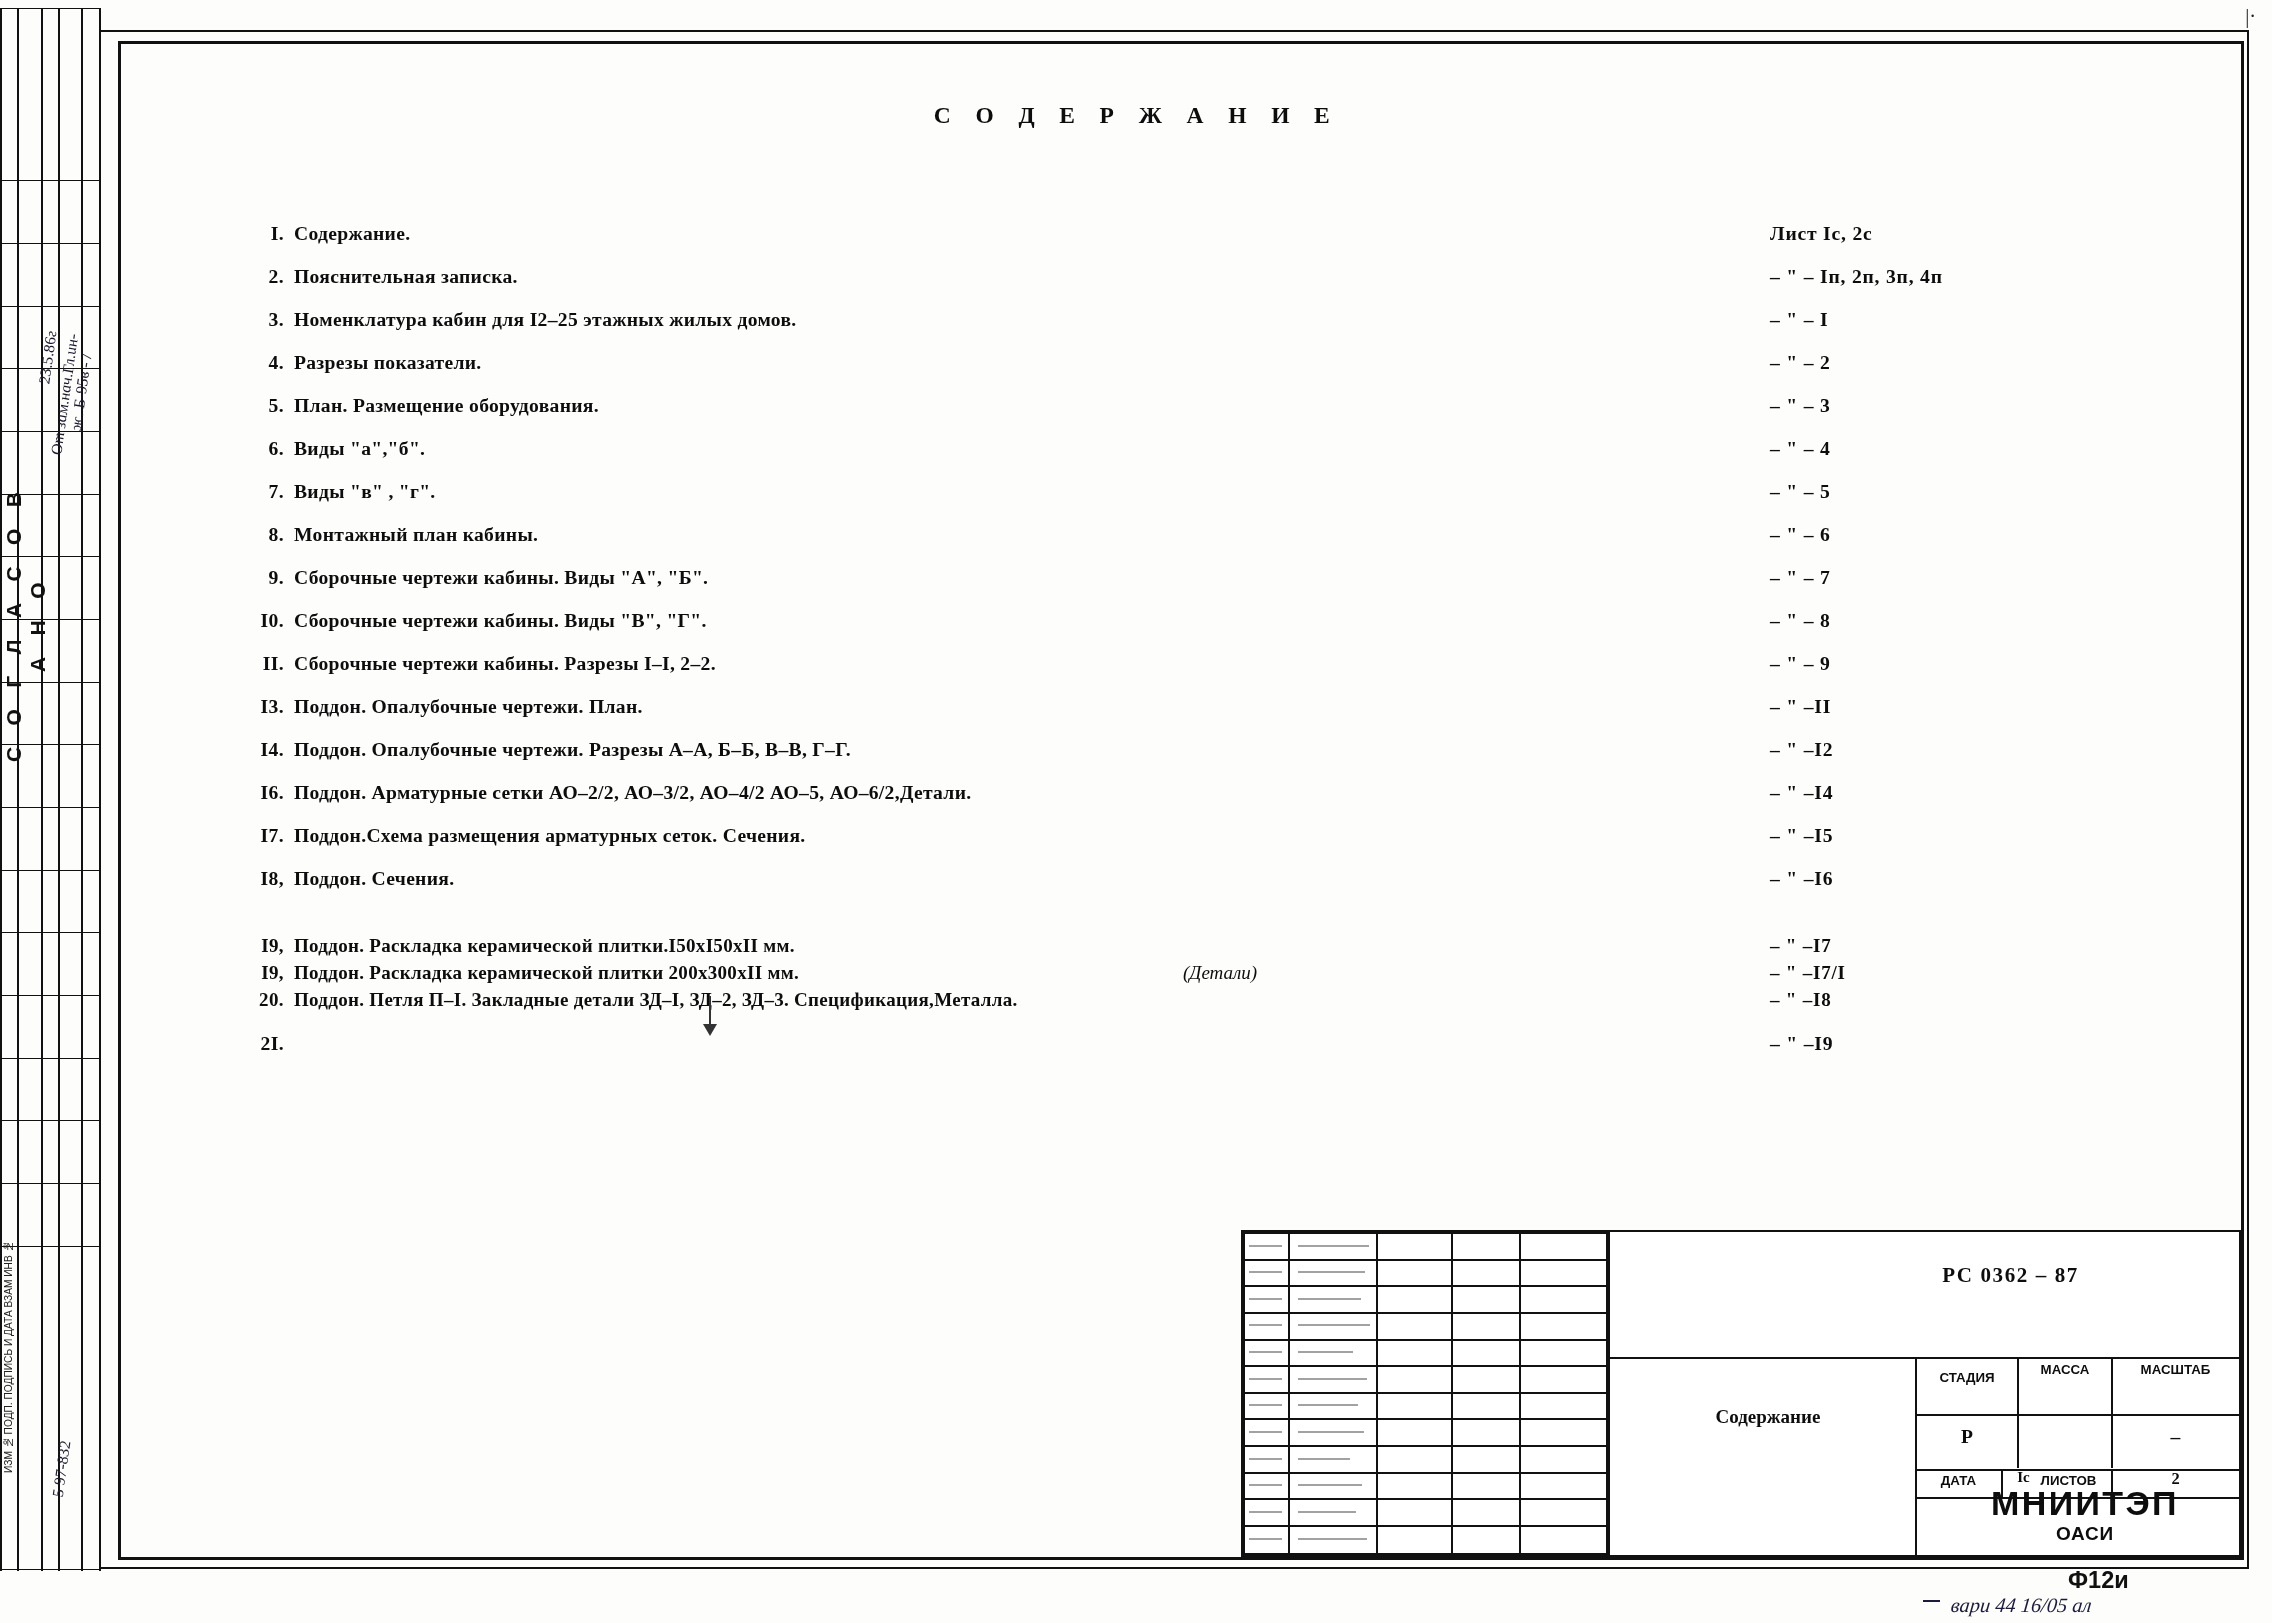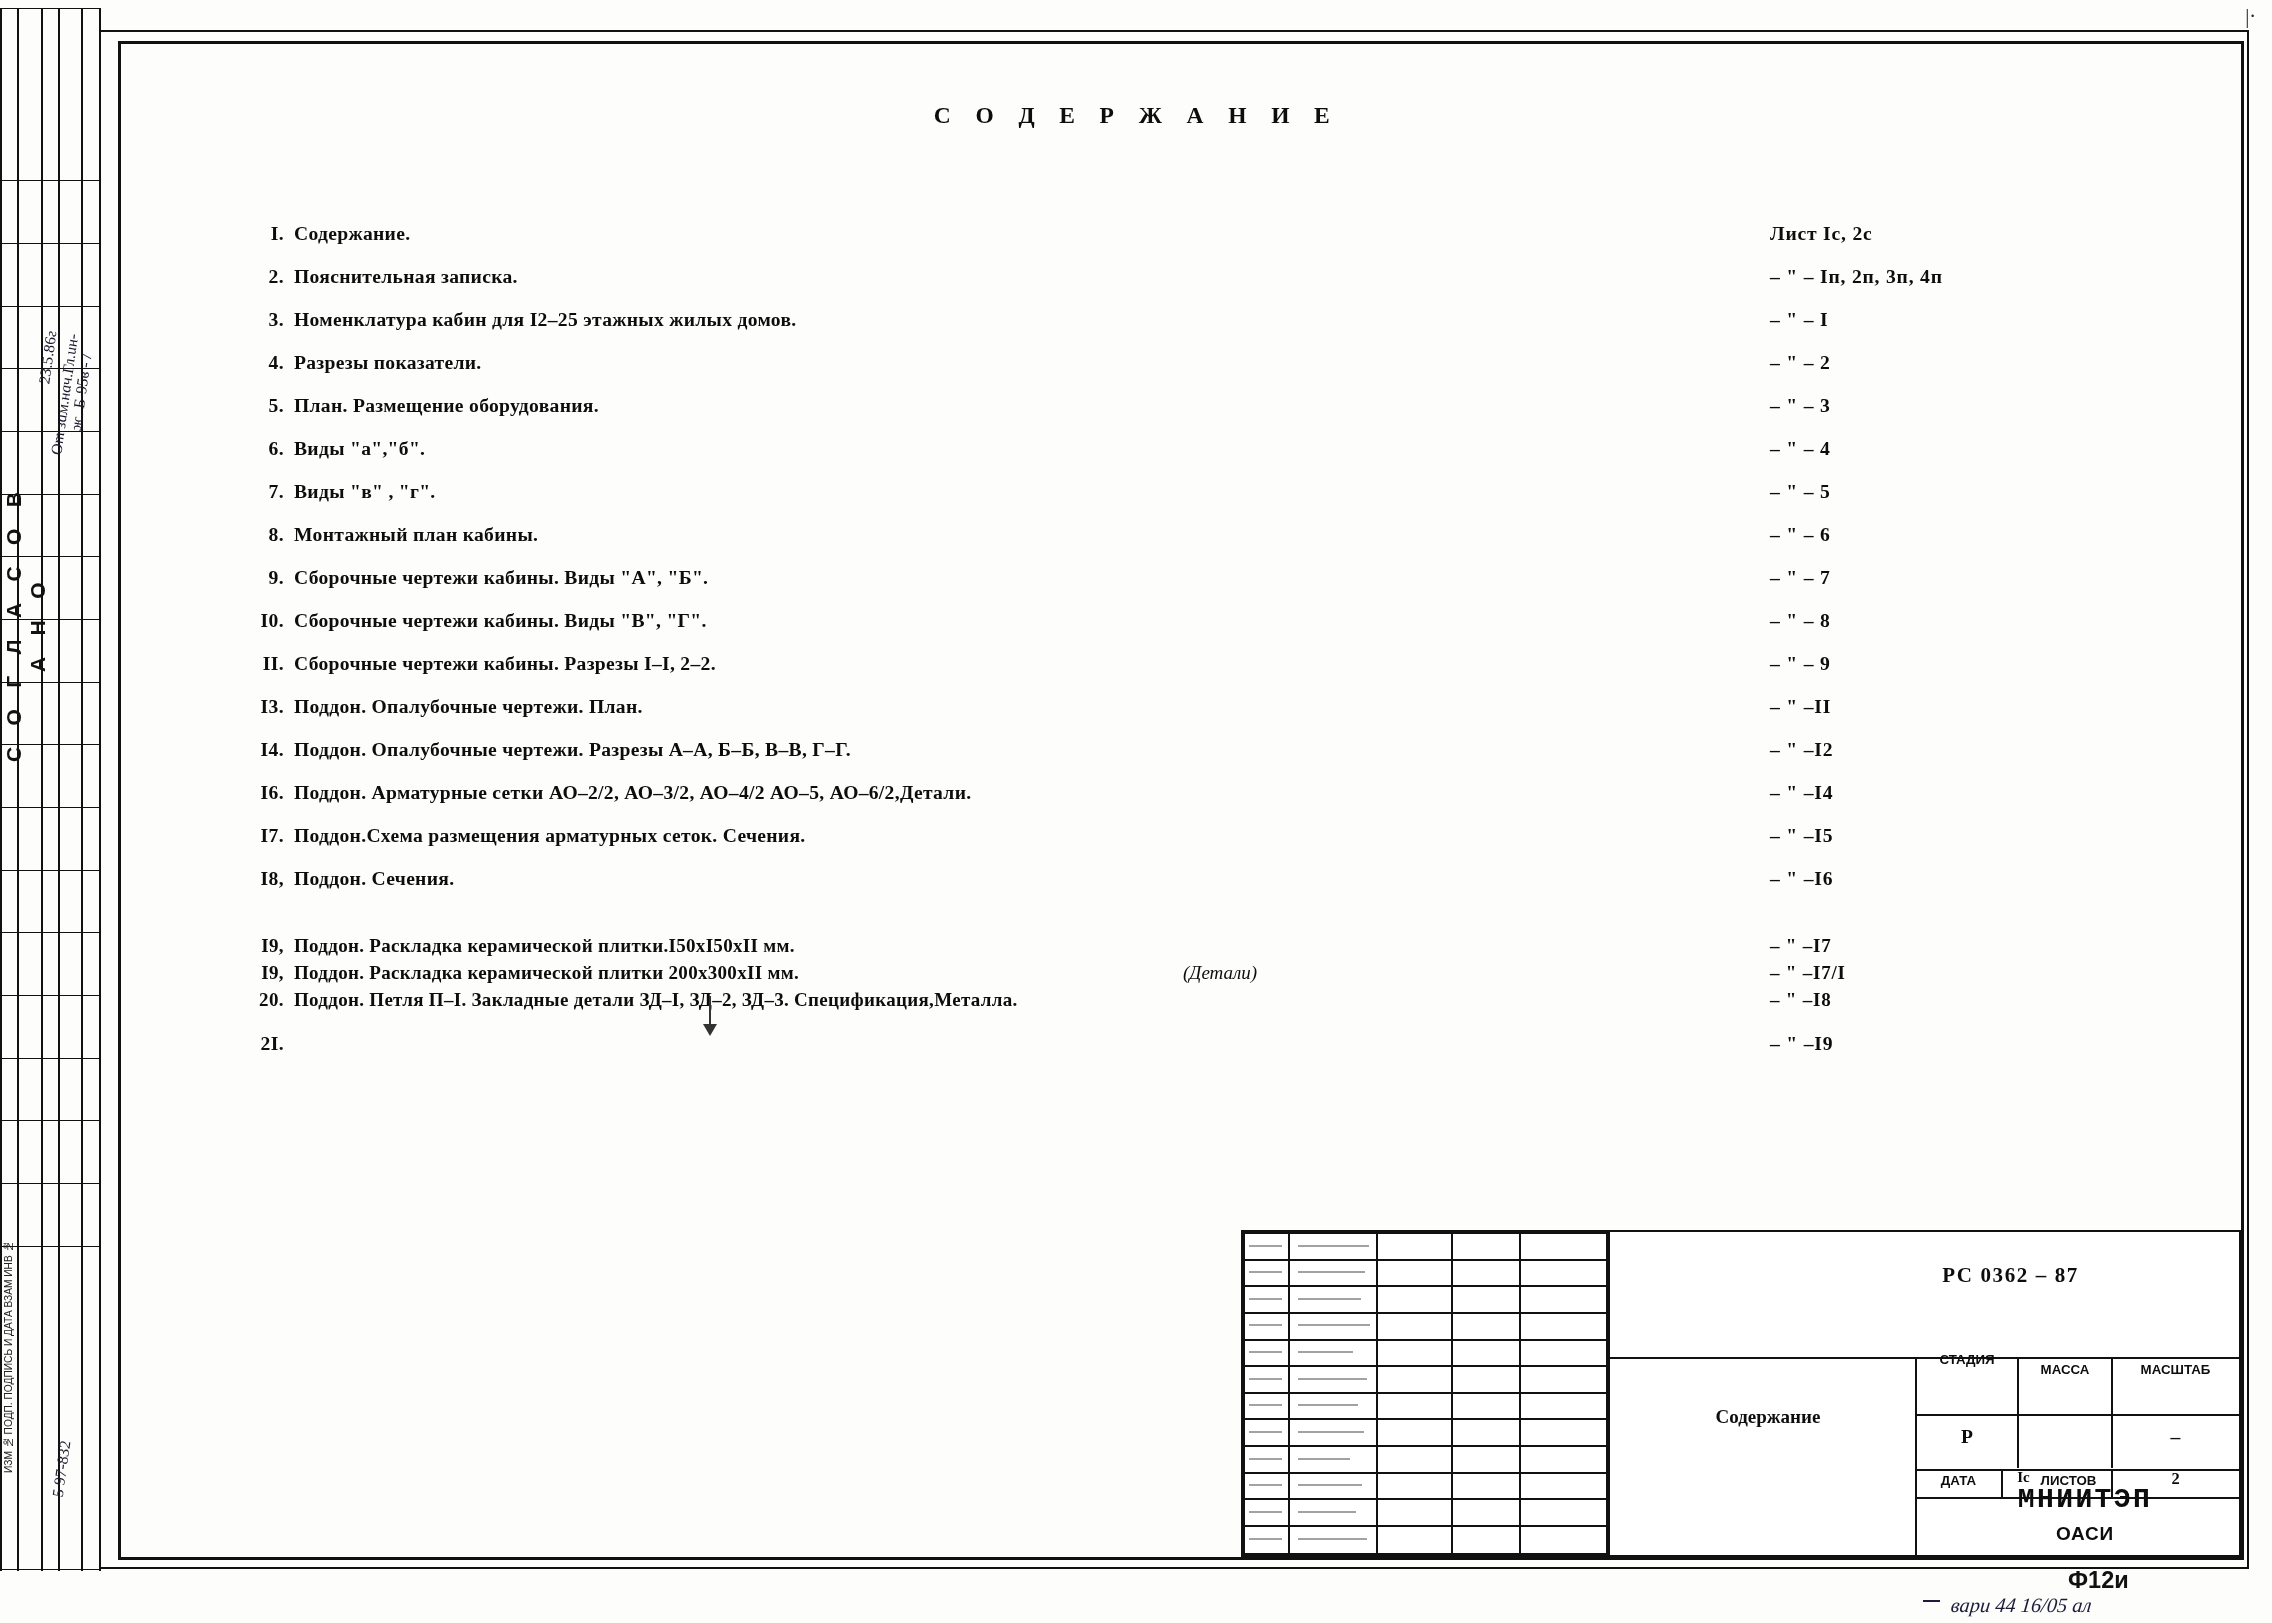--- a/index.html
+++ b/index.html
@@ -252,22 +252,22 @@
     font-size: 19.6px;
     font-weight: bold;
     text-align: center;
   }
   .org-name {
     position: absolute;
     left: 689px;
     top: 252px;
     width: 306px;
     text-align: center;
-    font-family: Liberation Mono, monospace;
-    font-size: 28px;
+    font-family: Liberation Sans, sans-serif;
+    font-size: 34px;
     font-weight: bold;
     letter-spacing: 2.4px;
   }
   .org-sub {
     position: absolute;
     left: 689px;
     top: 291px;
     width: 306px;
     text-align: center;
     font-family: "Liberation Sans", sans-serif;
@@ -532,21 +532,21 @@
     <div class="h" style="left:672px; top:237px; width:324px;"></div>
     <div class="v" style="left:774px; top:125px; height:111px;"></div>
     <div class="v" style="left:868px; top:125px; height:111px;"></div>
     <div class="v" style="left:758px; top:237px; height:28px;"></div>
     <div class="v" style="left:868px; top:237px; height:28px;"></div>
     <div class="h" style="left:672px; top:265px; width:324px;"></div>
 
     <div class="stamp-code">РС 0362 – 87</div>
     <div class="stamp-subject">Содержание</div>
 
-    <div class="mini-head" style="left:674px; top:120px; width:100px;">СТАДИЯ</div>
+    <div class="mini-head" style="left:674px; top:138px; width:100px;">СТАДИЯ</div>
     <div class="mini-head" style="left:776px; top:130px; width:92px;">МАССА</div>
     <div class="mini-head" style="left:870px; top:130px; width:125px;">МАСШТАБ</div>
 
     <div class="mini-val" style="left:674px; top:194px; width:100px;">Р</div>
     <div class="mini-val" style="left:776px; top:194px; width:92px;"></div>
     <div class="mini-val" style="left:870px; top:194px; width:125px;">–</div>
 
     <div class="mini-head" style="left:674px; top:241px; width:83px;">ДАТА</div>
     <div class="mini-val" style="left:757px; top:237px; width:47px; font-size:15px;">Iс</div>
     <div class="mini-head" style="left:783px; top:241px; width:85px;">ЛИСТОВ</div>

